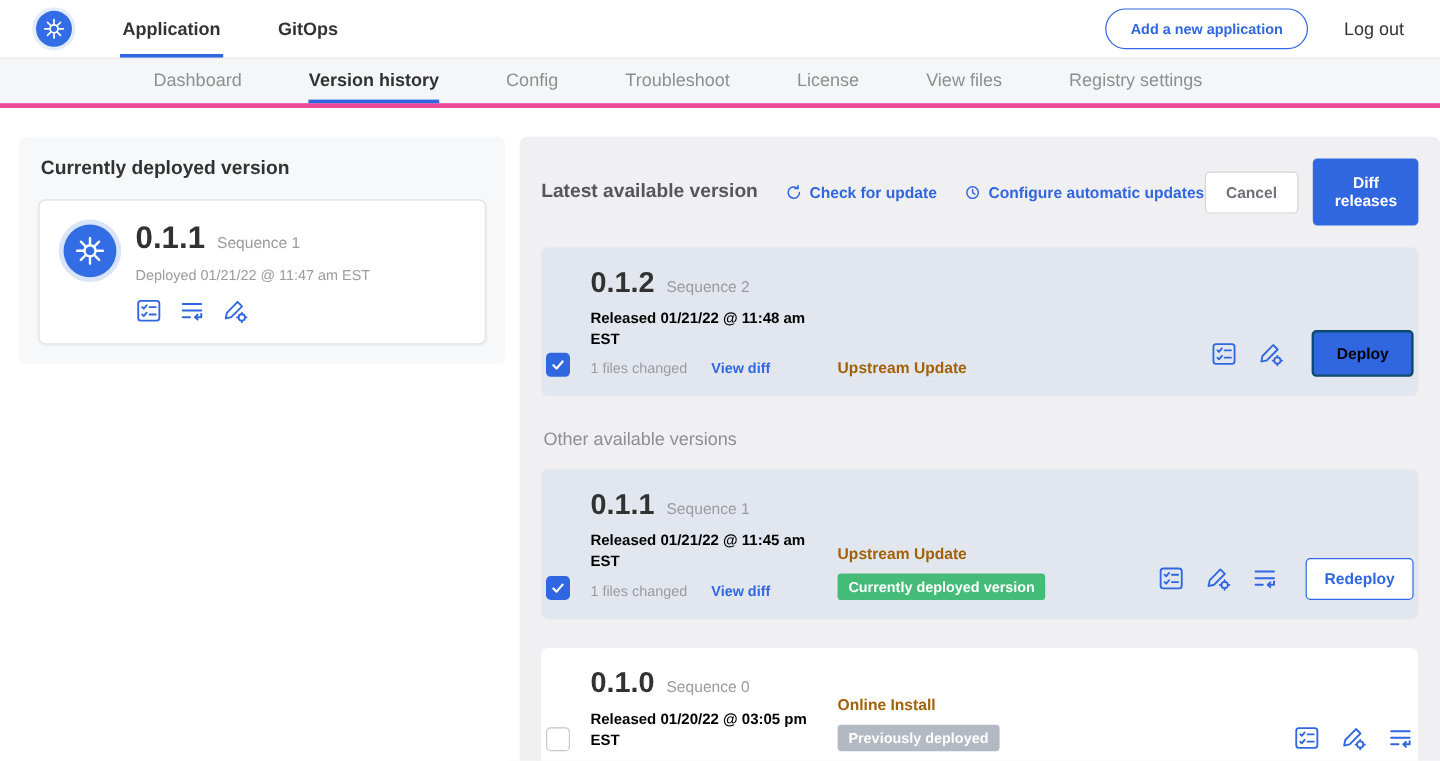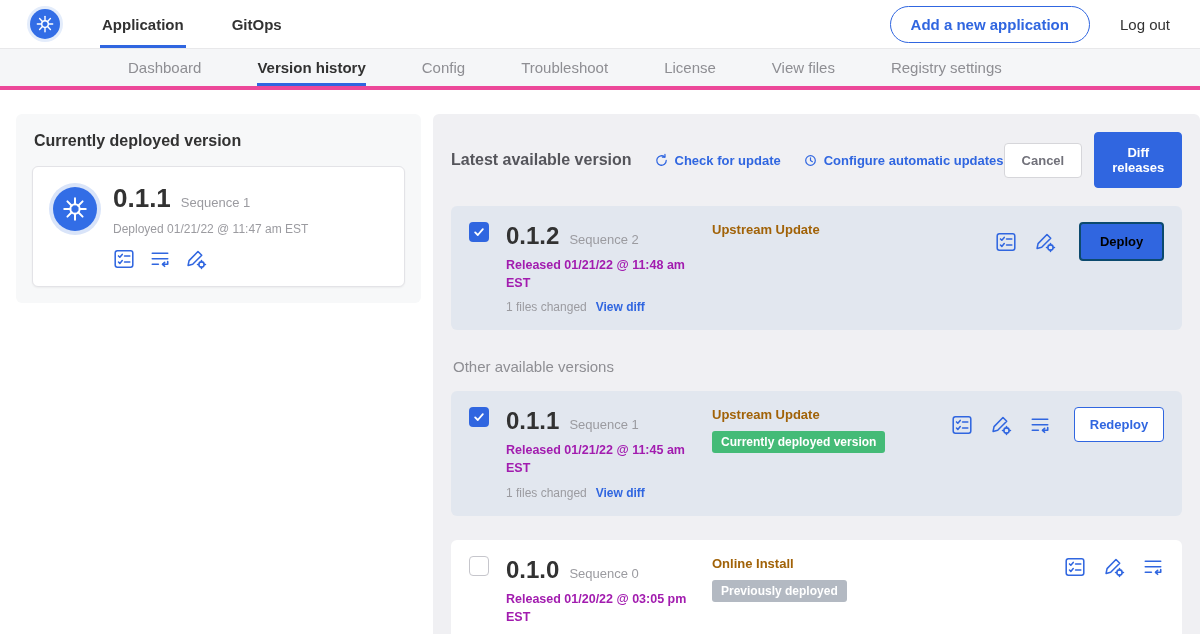--- a/index.html
+++ b/index.html
@@ -17,21 +17,21 @@
     align-self:center; display:flex; align-items:center; justify-content:center;
     box-shadow:0 0 0 3px #e3ecfb; flex:none; }
   .logo-badge svg { width:20px; height:20px; }
   .top-tabs { display:flex; margin-left:40px; }
   .top-tab { display:flex; align-items:center; padding:0 2px; margin-right:44px;
     font-size:15px; font-weight:700; color:#323232; cursor:pointer;
     border-bottom:3px solid transparent; border-top:3px solid transparent; }
   .top-tab.active { border-bottom-color:#3066e0; }
   .topbar-right { margin-left:auto; display:flex; align-items:center; gap:30px; }
   .add-app-btn { border:1px solid #3066e0; color:#3066e0; background:#fff;
-    border-radius:19px; padding:9px 20px; font-size:15px; font-weight:700;
+    border-radius:19px; padding:9px 20px; font-size:12px; font-weight:700;
     font-family:inherit; cursor:pointer; }
   .logout { font-size:15px; color:#323232; cursor:pointer; }
 
   
   .subnav { height:41px; background:#f5f6f8; border-bottom:4px solid #ec4899;
     display:flex; padding-left:128px; }
   .subnav-item { display:flex; align-items:center; margin-right:56px; font-size:15px;
     color:#8e8e93; cursor:pointer; border-bottom:3px solid transparent;
     border-top:3px solid transparent; white-space:nowrap; }
   .subnav-item.active { color:#323232; font-weight:700; border-bottom-color:#3066e0; }
@@ -64,36 +64,36 @@
   .link-item { display:flex; align-items:center; gap:6px; color:#3066e0; font-size:13px;
     font-weight:700; margin-left:22px; cursor:pointer; white-space:nowrap; }
   .link-item .li-icon { width:15px; height:15px; color:#3066e0; }
   .btn { border-radius:4px; font-size:13px; font-weight:700; cursor:pointer;
     font-family:inherit; }
   .btn-cancel { background:#fff; border:1px solid #d6d6da; color:#71717a;
     padding:9px 17px; margin-left:auto; }
   .btn-diff { background:#3066e0; border:1px solid #3066e0; color:#fff;
     padding:12px 17px; margin-left:12px; }
 
-  .version-row { display:flex; align-items:flex-start; border-radius:6px; padding:16px 18px; }
+  .version-row { display:flex; align-items:flex-end; border-radius:6px; padding:16px 4px; }
   .version-row.hl { background:#e2e7ef; }
   .version-row.plain { background:#ffffff; }
   .checkbox { width:20px; height:20px; border-radius:4px; flex:none; margin-right:17px;
     cursor:pointer; }
   .checkbox.checked { background:#3066e0; display:flex; align-items:center; justify-content:center; }
   .checkbox.checked svg { width:14px; height:14px; }
   .checkbox.unchecked { background:#fff; border:1px solid #c6c6cc; }
 
   .v-info { width:202px; flex:none; }
   .v-line { display:flex; align-items:baseline; gap:10px; }
   .v-num { font-size:24px; font-weight:700; color:#323232; }
   .v-seq { font-size:13px; color:#9b9ba0; }
-  .v-released { font-size:12.5px; font-weight:700; color:#a21caf; margin-top:6px;
+  .v-released { font-size:12.5px; font-weight:700; color:#000000; margin-top:6px;
     width:186px; line-height:1.45; }
-  .v-files { font-size:12px; color:#9b9ba0; margin-top:8px; display:flex; gap:9px; }
+  .v-files { font-size:12px; color:#9b9ba0; margin-top:8px; display:flex; gap:20px; }
   .view-diff { color:#3066e0; font-weight:700; cursor:pointer; }
 
   .v-source { flex:1; padding-left:4px; }
   .source-label { font-size:13px; font-weight:700; color:#a16207; }
   .badge { display:inline-block; margin-top:9px; font-size:12px; font-weight:700;
     color:#fff; padding:4px 9px; border-radius:3px; }
   .badge.green { background:#44bb77; }
   .badge.gray { background:#b3b9c2; }
 
   .v-actions { display:flex; align-items:center; gap:17px; }

